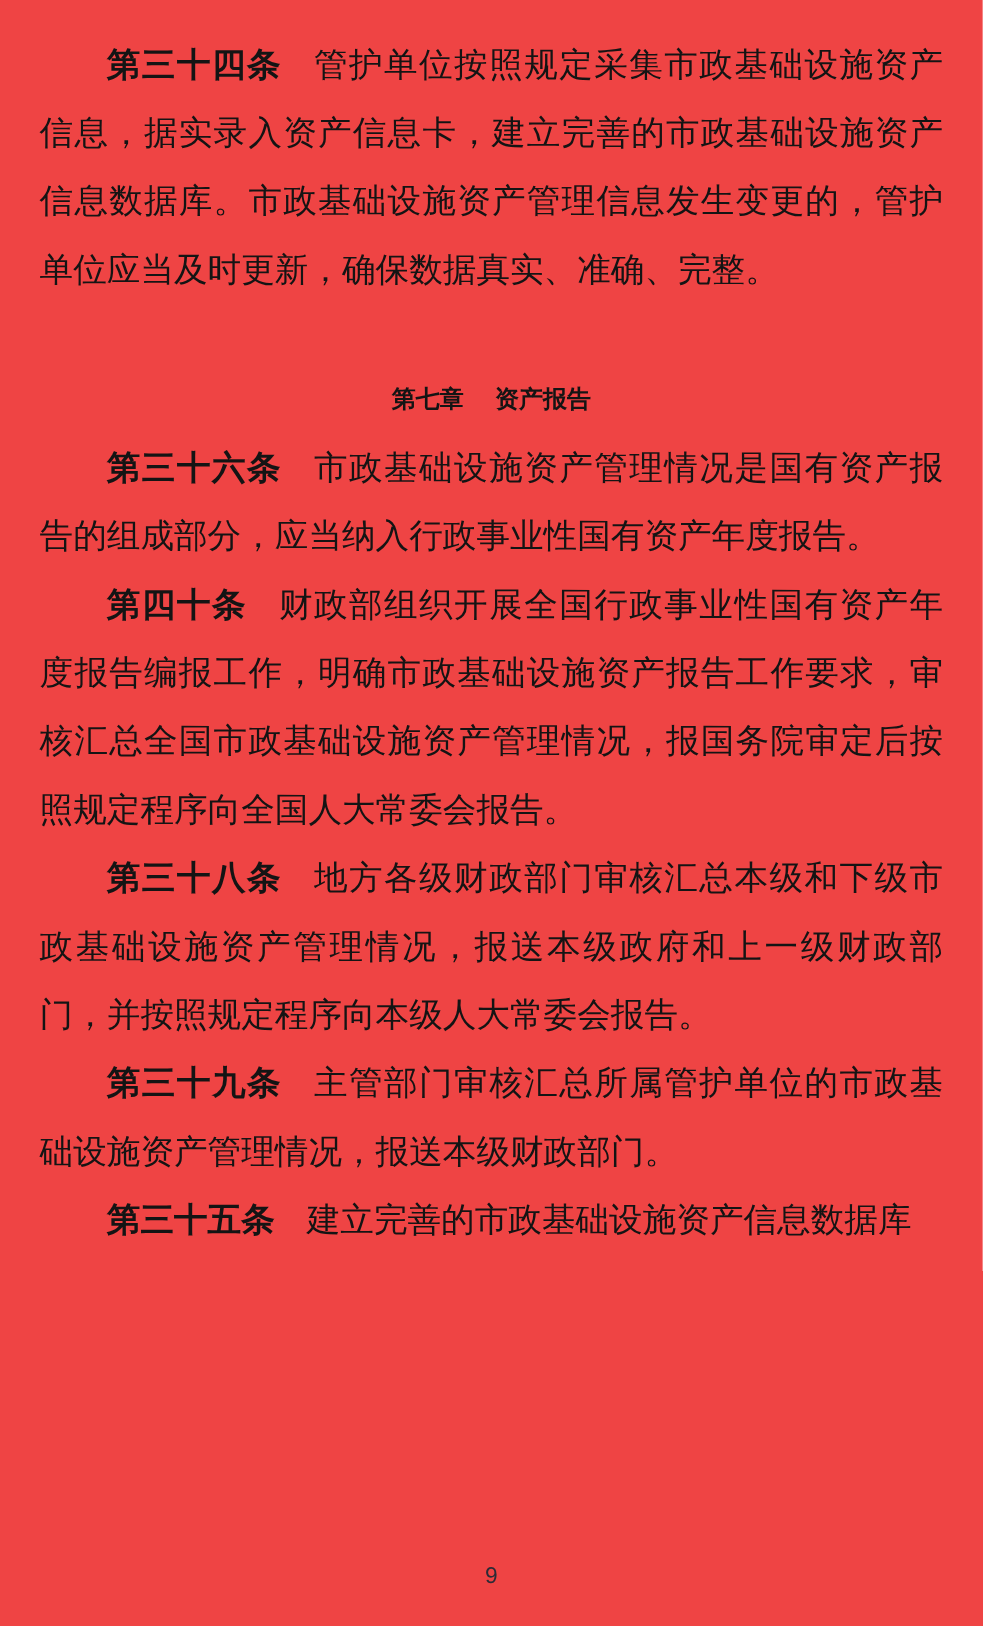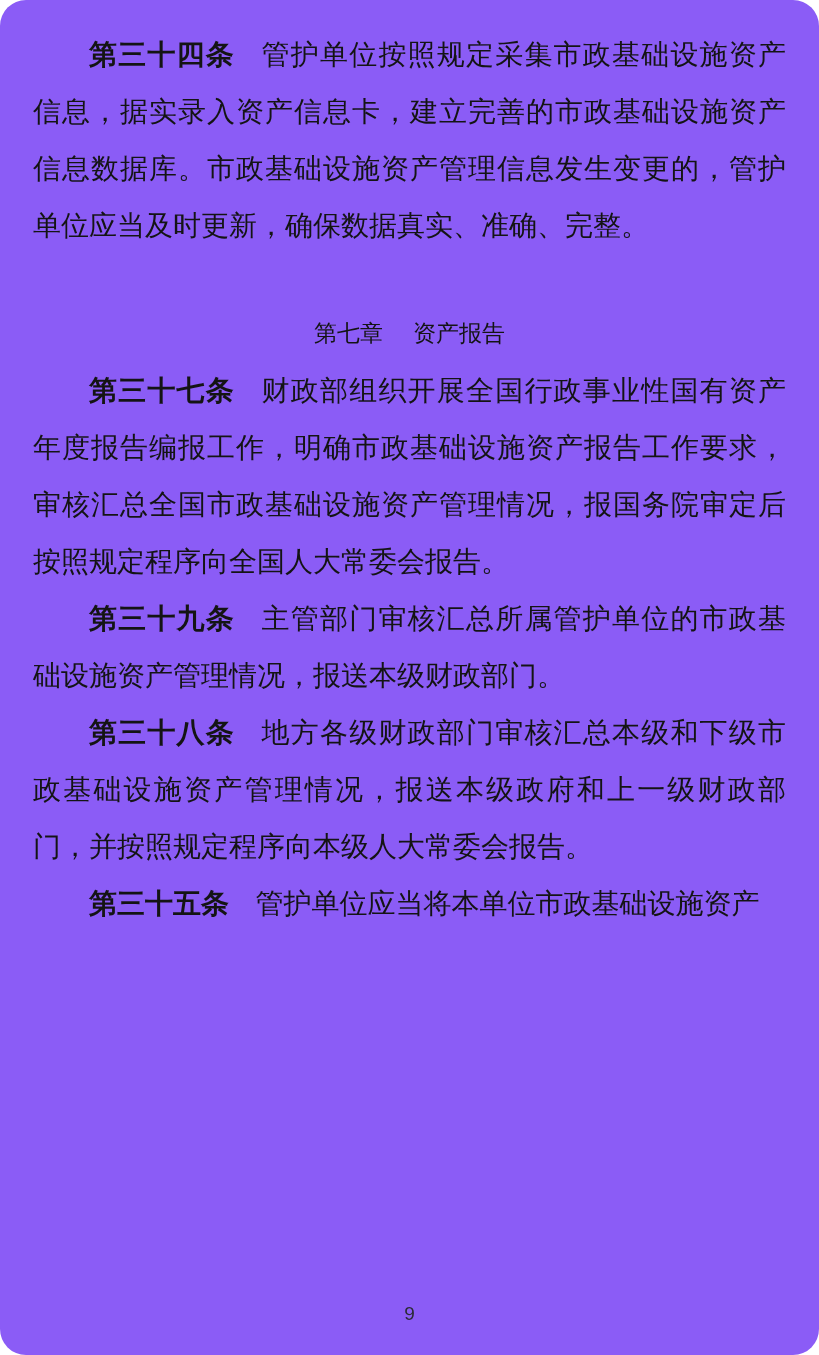--- a/index.html
+++ b/index.html
@@ -4,49 +4,48 @@
 <style>
   html, body {
     margin: 0;
     padding: 0;
     background: #ffffff;
   }
   .page {
     position: relative;
     width: 819px;
     height: 1355px;
-    background: #8b5cf6;
+    background: #ef4444;
     box-sizing: border-box;
     overflow: hidden;
     font-family: "Liberation Serif", "DejaVu Serif", serif;
     color: #141414;
-    border-radius: 26px;
   }
   .content {
     padding: 26px 33px 0 33px;
     font-size: 28px;
     line-height: 57px;
     text-align: justify;
     text-justify: inter-ideograph;
   }
   p.article {
     margin: 0;
     padding: 0;
     text-indent: 2em;
   }
   .article-label {
     font-weight: bold;
     margin-right: 0.95em;
   }
   h2.chapter {
     margin: 51px 0 0 0;
     padding: 0;
-    font-size: 23px;
+    font-size: 20px;
     line-height: 57px;
-    font-weight: normal;
+    font-weight: bold;
     text-align: center;
     text-indent: 0;
     font-family: "Liberation Sans", "DejaVu Sans", sans-serif;
   }
   .chapter-label {
     margin-right: 1.3em;
   }
   .page-number {
     position: absolute;
     bottom: 30px;
@@ -63,25 +62,26 @@
 <body>
 
 <div class="page">
   <div class="content">
 
     <p class="article"><span class="article-label">第三十四条</span><span class="article-text">管护单位按照规定采集市政基础设施资产信息，据实录入资产信息卡，建立完善的市政基础设施资产信息数据库。市政基础设施资产管理信息发生变更的，管护单位应当及时更新，确保数据真实、准确、完整。</span></p>
 
 
     <h2 class="chapter"><span class="chapter-label">第七章</span><span class="chapter-title">资产报告</span></h2>
 
+    <p class="article"><span class="article-label">第三十六条</span><span class="article-text">市政基础设施资产管理情况是国有资产报告的组成部分，应当纳入行政事业性国有资产年度报告。</span></p>
 
-    <p class="article"><span class="article-label">第三十七条</span><span class="article-text">财政部组织开展全国行政事业性国有资产年度报告编报工作，明确市政基础设施资产报告工作要求，审核汇总全国市政基础设施资产管理情况，报国务院审定后按照规定程序向全国人大常委会报告。</span></p>
+    <p class="article"><span class="article-label">第四十条</span><span class="article-text">财政部组织开展全国行政事业性国有资产年度报告编报工作，明确市政基础设施资产报告工作要求，审核汇总全国市政基础设施资产管理情况，报国务院审定后按照规定程序向全国人大常委会报告。</span></p>
+
+    <p class="article"><span class="article-label">第三十八条</span><span class="article-text">地方各级财政部门审核汇总本级和下级市政基础设施资产管理情况，报送本级政府和上一级财政部门，并按照规定程序向本级人大常委会报告。</span></p>
 
     <p class="article"><span class="article-label">第三十九条</span><span class="article-text">主管部门审核汇总所属管护单位的市政基础设施资产管理情况，报送本级财政部门。</span></p>
 
-    <p class="article"><span class="article-label">第三十八条</span><span class="article-text">地方各级财政部门审核汇总本级和下级市政基础设施资产管理情况，报送本级政府和上一级财政部门，并按照规定程序向本级人大常委会报告。</span></p>
-
-    <p class="article"><span class="article-label">第三十五条</span><span class="article-text">管护单位应当将本单位市政基础设施资产</span></p>
+    <p class="article"><span class="article-label">第三十五条</span><span class="article-text">建立完善的市政基础设施资产信息数据库</span></p>
 
   </div>
 
   <div class="page-number">9</div>
 </div>
 
 </body></html>

